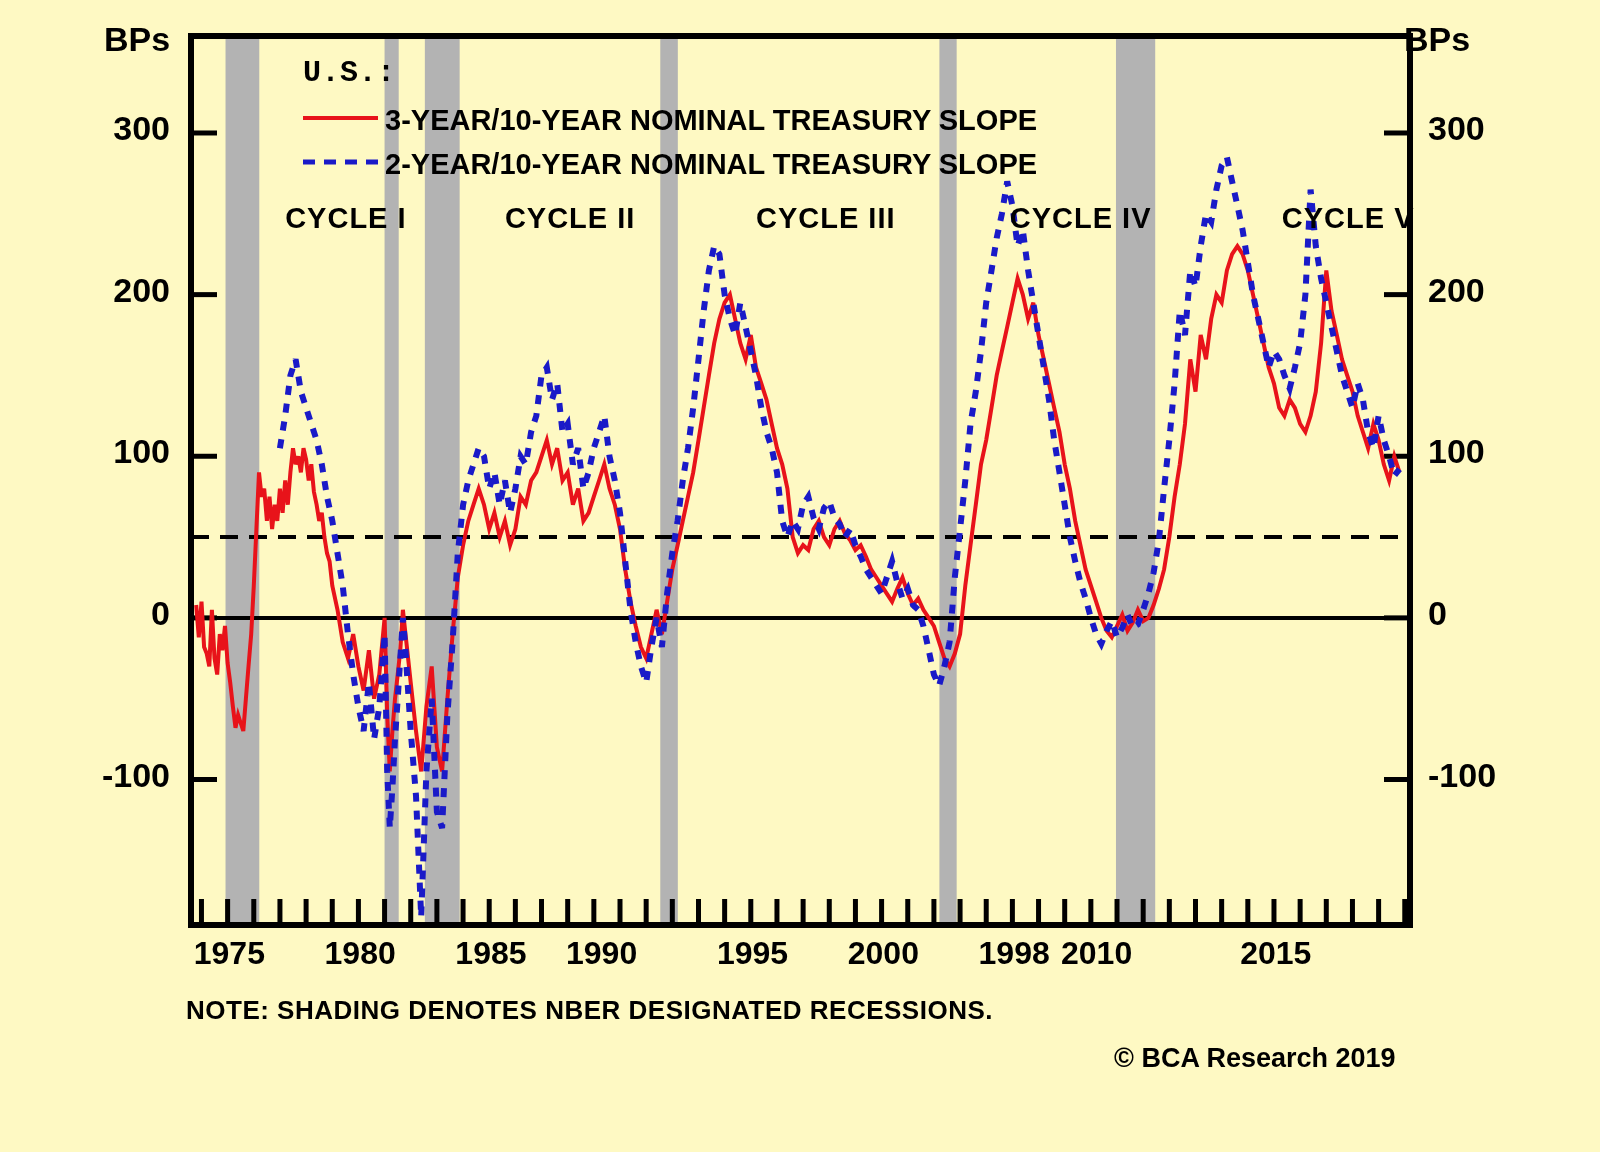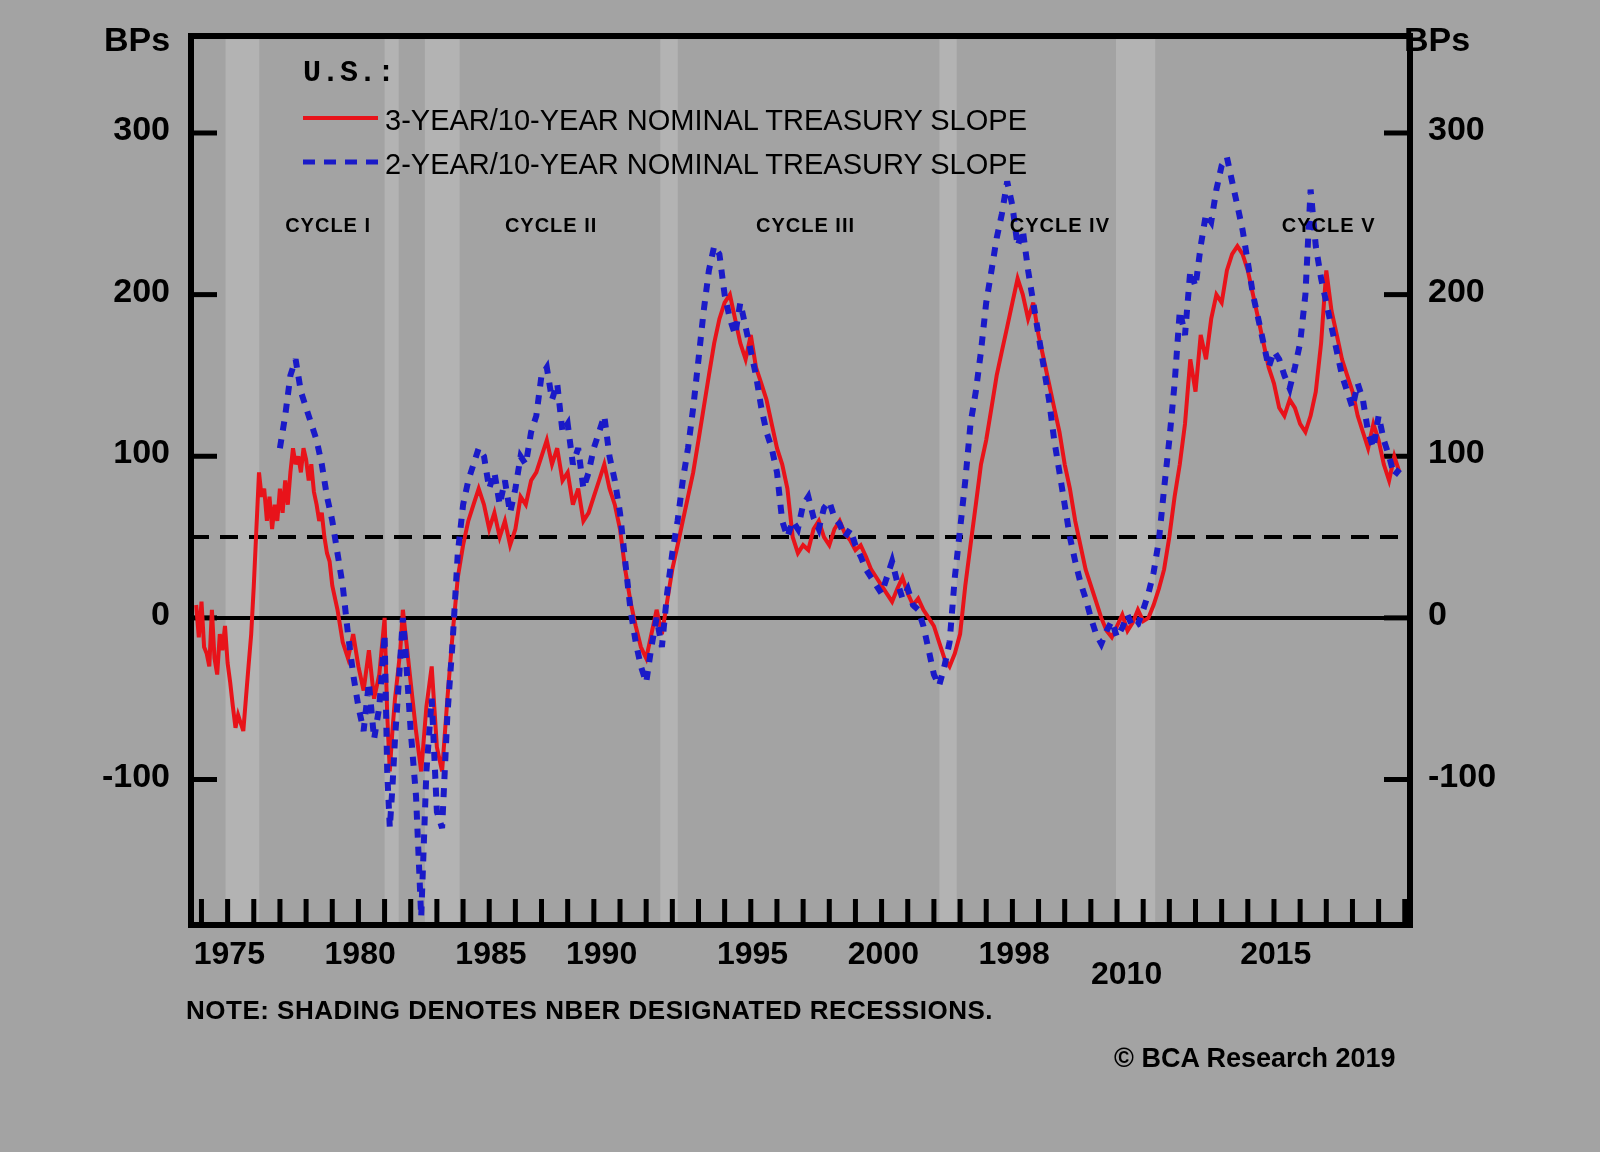--- a/index.html
+++ b/index.html
@@ -1,28 +1,28 @@
 <!DOCTYPE html>
 <html><head>
 <meta charset="utf-8">
 <style>
   html,body{margin:0;padding:0;background:#ffffff;}
   body{width:1600px;height:1152px;font-family:"Liberation Sans",sans-serif;overflow:hidden;}
-  #root{position:relative;width:1600px;height:1152px;background:#a3a3a3;}
+  #root{position:relative;width:1600px;height:1152px;background:#fef9c3;}
   .lbl{position:absolute;font-weight:bold;color:#000;white-space:nowrap;}
   #bps-left{left:104px;top:20px;font-size:34px;}
   #bps-right{left:1404px;top:20px;font-size:34px;}
   .ytick-l{position:absolute;font-size:34px;font-weight:bold;text-align:right;width:110px;}
   .ytick-r{position:absolute;font-size:34px;font-weight:bold;text-align:left;width:120px;}
   .xtick{position:absolute;font-size:32px;font-weight:bold;text-align:left;width:120px;top:935px;}
-  .cyc{position:absolute;font-size:20px;font-weight:bold;letter-spacing:1px;top:214px;}
+  .cyc{position:absolute;font-size:29px;font-weight:bold;letter-spacing:1px;top:202px;}
   #note{position:absolute;left:186px;top:995px;font-size:26px;font-weight:bold;letter-spacing:.5px;}
   #copy{position:absolute;left:1114px;top:1043px;font-size:27px;font-weight:bold;}
   #legend-title{position:absolute;left:303px;top:56px;font-size:30px;font-weight:bold;letter-spacing:.5px;font-family:Liberation Mono, monospace;}
-  .leg-text{position:absolute;font-size:29px;font-weight:normal;letter-spacing:0px;left:385px;}
+  .leg-text{position:absolute;font-size:29px;font-weight:bold;letter-spacing:0px;left:385px;}
   #leg1t{top:104px;}
   #leg2t{top:148px;}
   svg{position:absolute;left:0;top:0;}
 </style>
 </head>
 <body>
 
 <div id="root">
 
   <div class="lbl" id="bps-left">BPs</div>
@@ -135,20 +135,20 @@
       <div class="ytick-r" style="left: 1428px; top: 755.527px;">-100</div>
     </div>
   <div id="xticks">
       <div class="xtick" style="left: 193.781px;">1975</div>
       <div class="xtick" style="left: 324.575px;">1980</div>
       <div class="xtick" style="left: 455.369px;">1985</div>
       <div class="xtick" style="left: 566px;">1990</div>
       <div class="xtick" style="left: 716.957px;">1995</div>
       <div class="xtick" style="left: 847.751px;">2000</div>
       <div class="xtick" style="left: 978.545px;">1998</div>
-      <div class="xtick" style="left: 1091px; margin-top: 20px;">2010</div>
+      <div class="xtick" style="left: 1061px;">2010</div>
       <div class="xtick" style="left: 1240.13px;">2015</div>
     </div>
 
   <div id="note" class="lbl">NOTE: SHADING DENOTES NBER DESIGNATED RECESSIONS.</div>
   <div id="copy" class="lbl">© BCA Research 2019</div>
 
 </div>
 
 </body></html>

